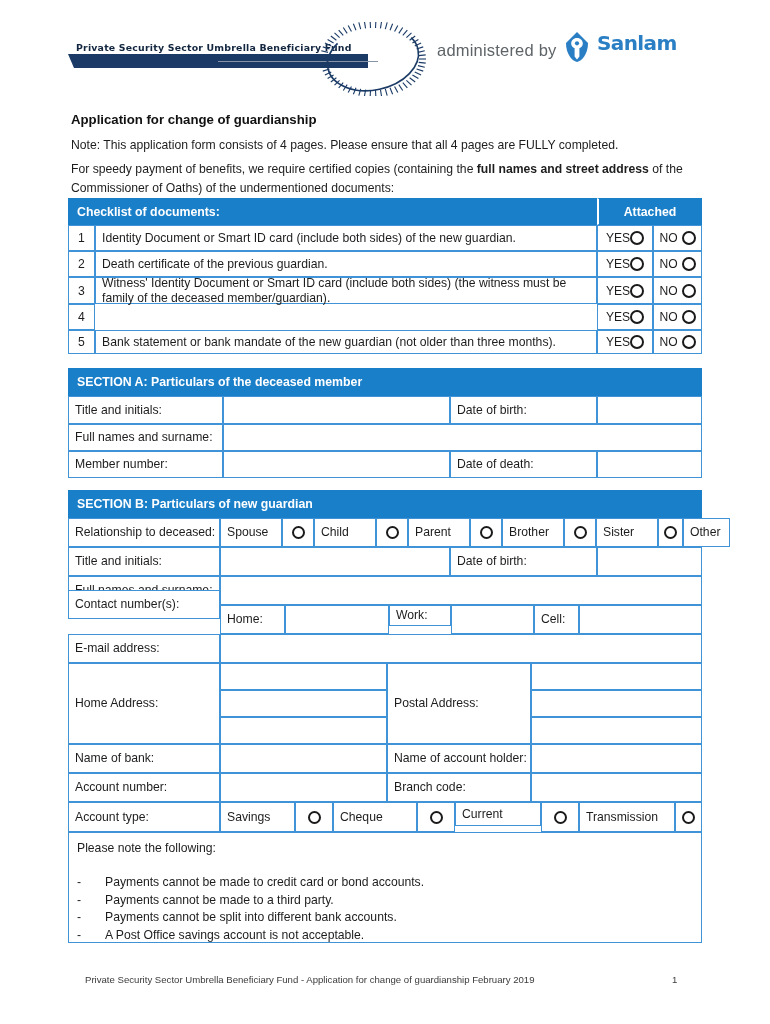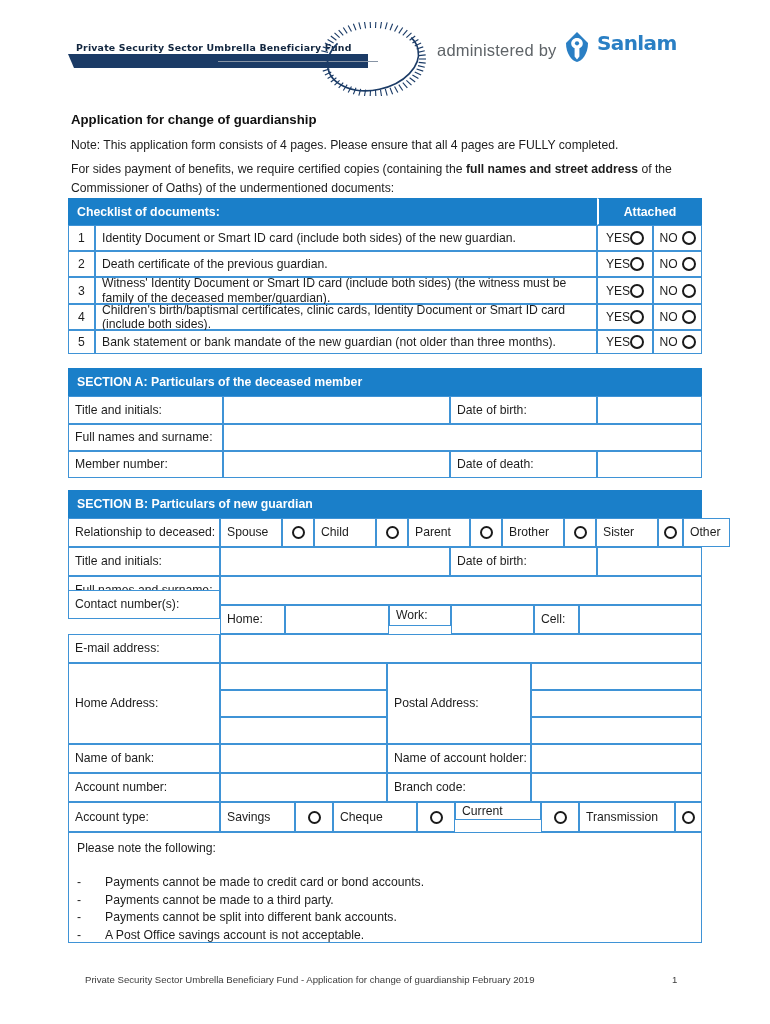--- a/index.html
+++ b/index.html
@@ -181,21 +181,21 @@
     <svg class="sanlam-mark" viewBox="0 0 28 32">
       <path d="M14 1 L25 12 C25 23 19 30 14 31 C9 30 3 23 3 12 Z" fill="#2a7fc4"></path>
       <path d="M14 7 C10.4 7 8.2 9.6 8.2 12.6 C8.2 15 9.8 16.7 11.6 17.3 L11.6 25.5 L14 28.6 L16.4 25.5 L16.4 17.3 C18.2 16.7 19.8 15 19.8 12.6 C19.8 9.6 17.6 7 14 7 Z" fill="#ffffff"></path>
       <circle cx="14" cy="12.3" r="2.1" fill="#2a7fc4"></circle>
     </svg>
     <div class="sanlam-word">Sanlam</div>
   </div>
 
   <div class="title">Application for change of guardianship</div>
   <div class="note">Note: This application form consists of 4 pages.  Please ensure that all 4 pages are FULLY completed.</div>
-  <div class="para"><span>For sides payment of benefits, we require certified copies (containing the </span><b>full names and street address</b><span> of the Commissioner of Oaths) of the undermentioned documents:</span></div>
+  <div class="para"><span>For speedy payment of benefits, we require certified copies (containing the </span><b>full names and street address</b><span> of the Commissioner of Oaths) of the undermentioned documents:</span></div>
 
   <div class="blk" id="checklist">
     <div class="outer"></div>
 
     <div class="bhead" style="position:absolute;left:0;top:0;width:529px;height:27px;padding-left:8px;">Checklist of documents:</div>
     <div class="bhead ctr" style="position:absolute;left:529px;top:0;width:105px;height:27px;justify-content:center;border-left:2px solid #ffffff;">Attached</div>
 
     <div class="cell num" style="left:0;top:27px;width:27px;height:26px;">1</div>
     <div class="cell" style="left:27px;top:27px;width:502px;height:26px;">
         <span class="lbl">Identity Document or Smart ID card (include both sides) of the new guardian.</span>
@@ -247,26 +247,20 @@
     </div>
     <div class="cell ctr" style="left:585px;top:79px;width:49px;height:27px;">
       <span class="ynwrap">
         <span class="yn-txt">NO</span>
         <span class="yn-gap"></span>
         <span class="radio rbig"></span>
       </span>
     </div>
 
     <div class="cell num" style="left:0;top:106px;width:27px;height:26px;">4</div>
-    <div class="cell" style="left:27px;top:106px;width:502px;height:26px;">
-      <span class="lbl">
-        <span style="display:block">Children's birth/baptismal certificates, clinic cards, Identity Document or Smart ID card</span>
-        <span style="display:block">(include both sides).</span>
-      </span>
-    </div>
     <div class="cell ctr" style="left:529px;top:106px;width:56px;height:26px;">
       <span class="ynwrap">
         <span class="yn-txt">YES</span>
         <span class="radio rbig"></span>
       </span>
     </div>
     <div class="cell ctr" style="left:585px;top:106px;width:49px;height:26px;">
       <span class="ynwrap">
         <span class="yn-txt">NO</span>
         <span class="yn-gap"></span>
@@ -561,21 +555,21 @@
       </div>
     <div class="cell ctr" style="left:227px;top:312px;width:38px;height:30px;">
         <span class="radio"></span>
       </div>
     <div class="cell" style="left:265px;top:312px;width:84px;height:30px;">
         <span class="lbl">Cheque</span>
       </div>
     <div class="cell ctr" style="left:349px;top:312px;width:38px;height:30px;">
         <span class="radio"></span>
       </div>
-    <div class="cell" style="left:387px;top:312px;width:86px;height:18px;">
+    <div class="cell" style="left:387px;top:312px;width:86px;height:24px;">
         <span class="lbl">Current</span>
       </div>
     <div class="cell ctr" style="left:473px;top:312px;width:38px;height:30px;">
         <span class="radio"></span>
       </div>
     <div class="cell" style="left:511px;top:312px;width:96px;height:30px;">
         <span class="lbl">Transmission</span>
       </div>
     <div class="cell ctr" style="left:607px;top:312px;width:27px;height:30px;">
         <span class="radio"></span>

